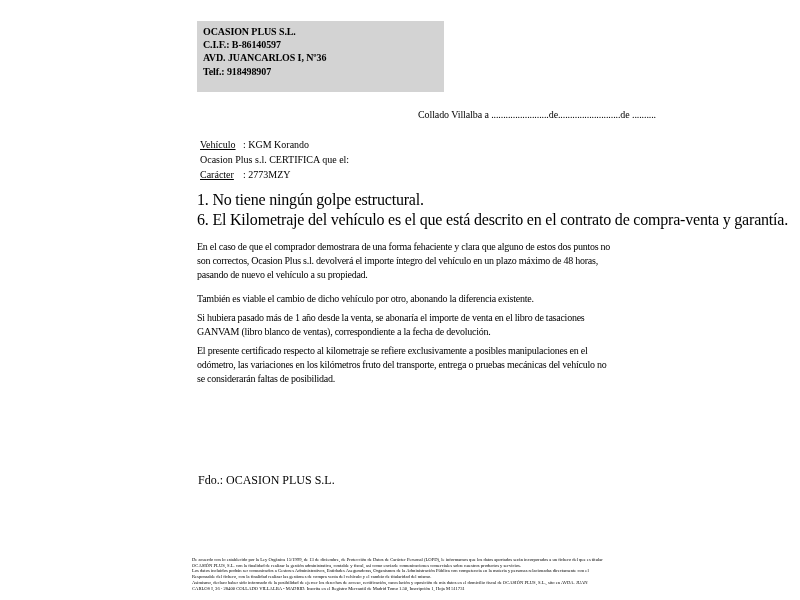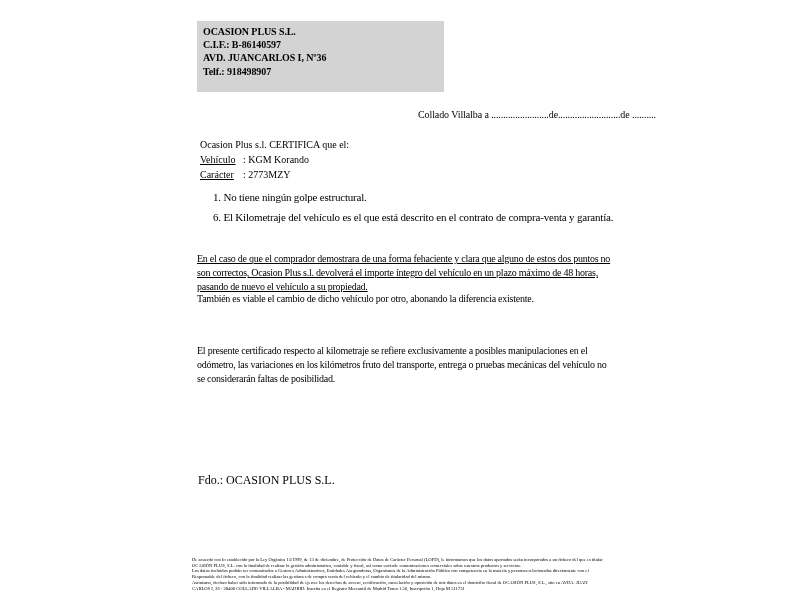--- a/index.html
+++ b/index.html
@@ -28,30 +28,30 @@
     letter-spacing: -0.1px;
     margin-left: 40px;
   }
 
   
   .cert { left: 200px; top: 137px; font-size: 10px; }
   .cert .row { line-height: 15px; white-space: nowrap; }
   .cert .lbl { display: inline-block; width: 43px; text-decoration: underline; }
 
   
-  .point { left: 197px; font-size: 11px; letter-spacing: -0.2px; white-space: nowrap; margin-left: 16px; }
+  .point { left: 197px; font-size: 16px; letter-spacing: -0.2px; white-space: nowrap; }
   .point-1 { top: 191px; }
   .point-2 { top: 211px; }
 
   
   .para {
     left: 197px; font-size: 10px; line-height: 14px;
     letter-spacing: -0.25px; white-space: pre;
   }
-  .para-1 { top: 252px; text-decoration: underline; }
+  .para-1 { top: 240px; }
   .para-2 { top: 292px; }
   .para-3 { top: 311px; }
   .para-4 { top: 344px; }
 
   
   .signature { left: 198px; top: 473px; font-size: 12px; white-space: nowrap; }
 
   
   .legal {
     left: 192px; top: 557px; width: 420px;
@@ -67,36 +67,38 @@
   <div class="abs header-box">
     <div class="hline">OCASION PLUS S.L.</div>
     <div class="hline">C.I.F.: B-86140597</div>
     <div class="hline">AVD. JUANCARLOS I, Nº36</div>
     <div class="hline">Telf.: 918498907</div>
   </div>
 
   <div class="abs date-line">Collado Villalba a ........................de..........................de ..........</div>
 
   <div class="abs cert">
-    <div class="row">Ocasion Plus s.l. CERTIFICA que el:</div>
     <div class="row">
       <span class="lbl">Vehículo</span><span>: KGM Korando</span>
     </div>
+    <div class="row">Ocasion Plus s.l. CERTIFICA que el:</div>
     <div class="row">
       <span class="lbl">Carácter</span><span>: 2773MZY</span>
     </div>
   </div>
 
   <div class="abs point point-1">1. No tiene ningún golpe estructural.</div>
   <div class="abs point point-2">6. El Kilometraje del vehículo es el que está descrito en el contrato de compra-venta y garantía.</div>
 
   <div class="abs para para-1">En el caso de que el comprador demostrara de una forma fehaciente y clara que alguno de estos dos puntos no
 son correctos, Ocasion Plus s.l. devolverá el importe íntegro del vehículo en un plazo máximo de 48 horas,
 pasando de nuevo el vehículo a su propiedad.</div>
   <div class="abs para para-2">También es viable el cambio de dicho vehículo por otro, abonando la diferencia existente.</div>
+  <div class="abs para para-3">Si hubiera pasado más de 1 año desde la venta, se abonaría el importe de venta en el libro de tasaciones
+GANVAM (libro blanco de ventas), correspondiente a la fecha de devolución.</div>
   <div class="abs para para-4">El presente certificado respecto al kilometraje se refiere exclusivamente a posibles manipulaciones en el
 odómetro, las variaciones en los kilómetros fruto del transporte, entrega o pruebas mecánicas del vehículo no
 se considerarán faltas de posibilidad.</div>
 
   <div class="abs signature">Fdo.: OCASION PLUS S.L.</div>
 
   <div class="abs legal">De acuerdo con lo establecido por la Ley Orgánica 15/1999, de 13 de diciembre, de Protección de Datos de Carácter Personal (LOPD), le informamos que los datos aportados serán incorporados a un fichero del que es titular
 OCASIÓN PLUS, S.L. con la finalidad de realizar la gestión administrativa, contable y fiscal, así como enviarle comunicaciones comerciales sobre nuestros productos y servicios.
 Los datos incluidos podrán ser comunicados a Gestores Administrativos, Entidades Aseguradoras, Organismos de la Administración Pública con competencia en la materia y personas relacionadas directamente con el
 Responsable del fichero, con la finalidad realizar las gestiones de compra venta del vehículo y el cambio de titularidad del mismo.

